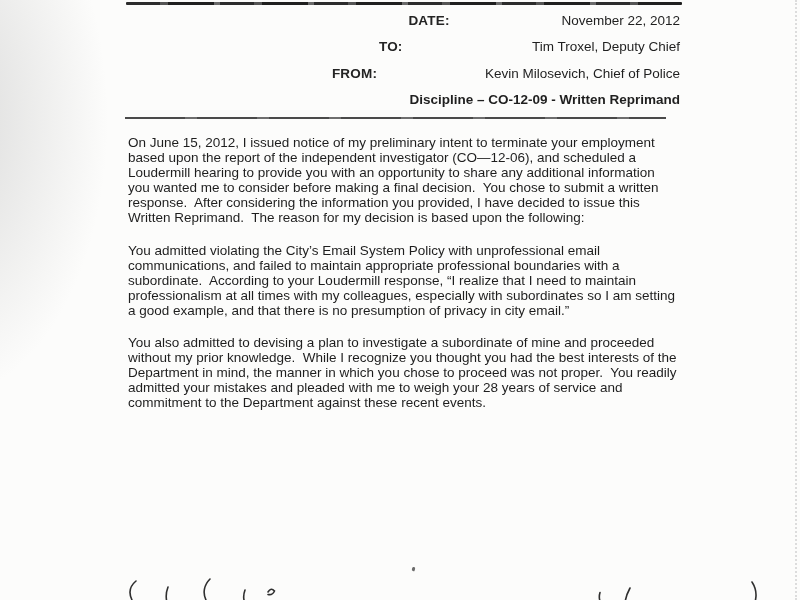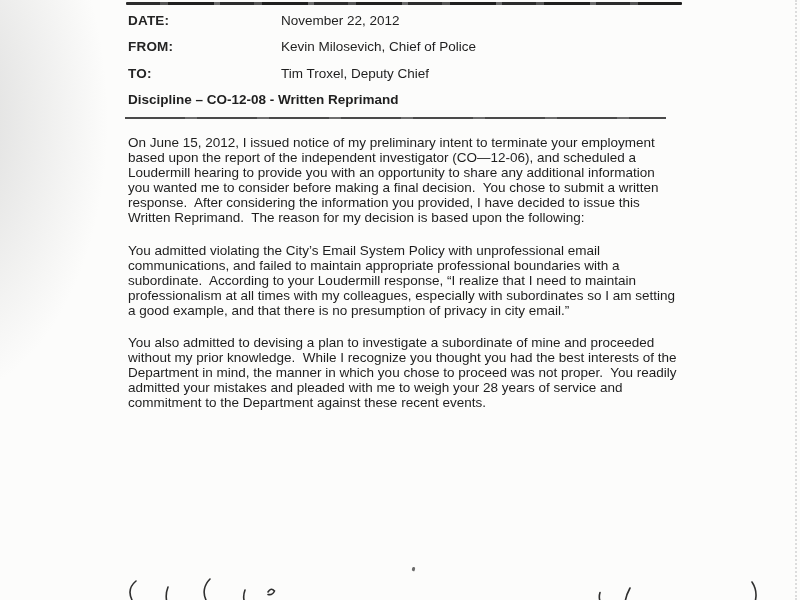--- a/index.html
+++ b/index.html
@@ -48,20 +48,21 @@
     position: absolute;
     left: 128px; top: 13px;
     width: 552px;
   }
   .hrow {
     display: flex;
     height: 26.4px;
     align-items: flex-start;
     font-size: 13.5px;
     line-height: 15px;
+    justify-content: flex-end;
   }
   .hlabel {
     width: 153px;
     flex: 0 0 153px;
     font-weight: bold;
     color: #242424;
     letter-spacing: 0.2px;
   }
   .hvalue { color: #1f1f1f; }
   .hrow.subject .hvalue { font-weight: bold; }
@@ -109,29 +110,29 @@
   <div class="edge-right"></div>
 
   <div class="top-rule"></div>
 
   <div class="header-block">
     <div class="hrow">
       <span class="hlabel">DATE:</span>
       <span class="hvalue">November 22, 2012</span>
     </div>
     <div class="hrow">
+      <span class="hlabel">TO:</span>
+      <span class="hvalue">Tim Troxel, Deputy Chief</span>
+    </div>
+    <div class="hrow">
       <span class="hlabel">FROM:</span>
       <span class="hvalue">Kevin Milosevich, Chief of Police</span>
     </div>
-    <div class="hrow">
-      <span class="hlabel">TO:</span>
-      <span class="hvalue">Tim Troxel, Deputy Chief</span>
-    </div>
     <div class="hrow subject">
-      <span class="hvalue">Discipline – CO-12-08 - Written Reprimand</span>
+      <span class="hvalue">Discipline – CO-12-09 - Written Reprimand</span>
     </div>
   </div>
 
   <div class="header-rule"></div>
 
   <div class="body-block">
     <p>On June 15, 2012, I issued notice of my preliminary intent to terminate your employment based upon the report of the independent investigator (CO—12-06), and scheduled a Loudermill hearing to provide you with an opportunity to share any additional information you wanted me to consider before making a final decision.  You chose to submit a written response.  After considering the information you provided, I have decided to issue this Written Reprimand.  The reason for my decision is based upon the following:</p>
     <p>You admitted violating the City’s Email System Policy with unprofessional email communications, and failed to maintain appropriate professional boundaries with a subordinate.  According to your Loudermill response, “I realize that I need to maintain professionalism at all times with my colleagues, especially with subordinates so I am setting a good example, and that there is no presumption of privacy in city email.”</p>
     <p>You also admitted to devising a plan to investigate a subordinate of mine and proceeded without my prior knowledge.  While I recognize you thought you had the best interests of the Department in mind, the manner in which you chose to proceed was not proper.  You readily admitted your mistakes and pleaded with me to weigh your 28 years of service and commitment to the Department against these recent events.</p>
   </div>

